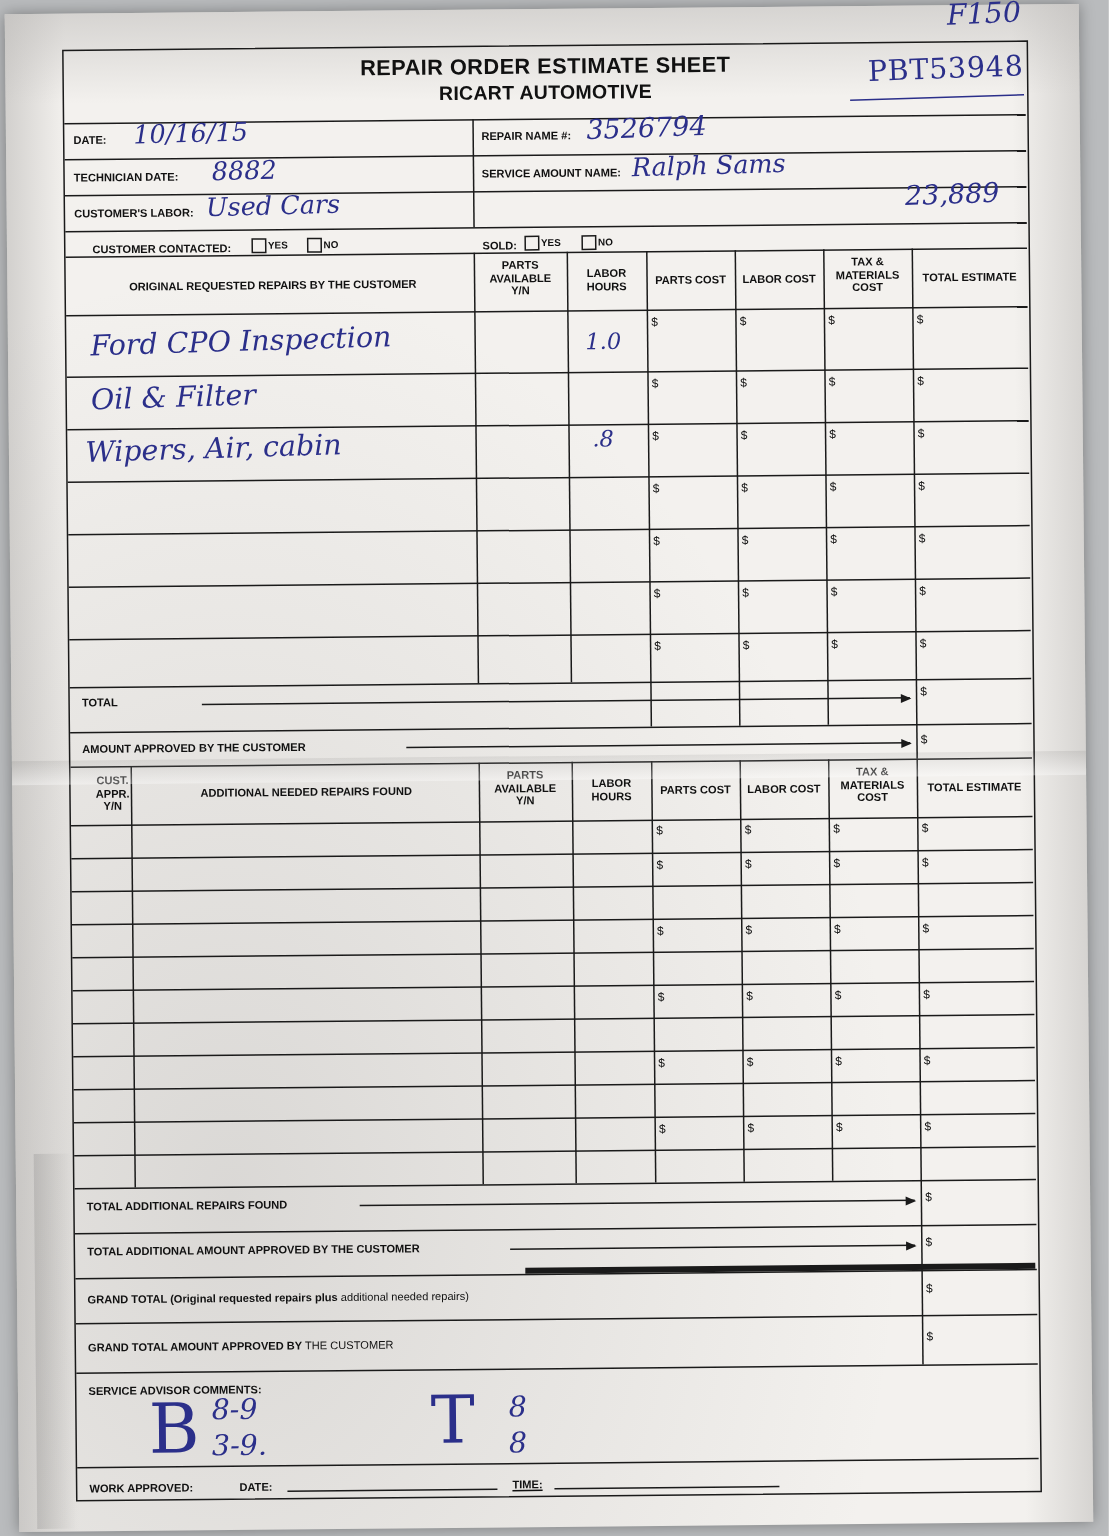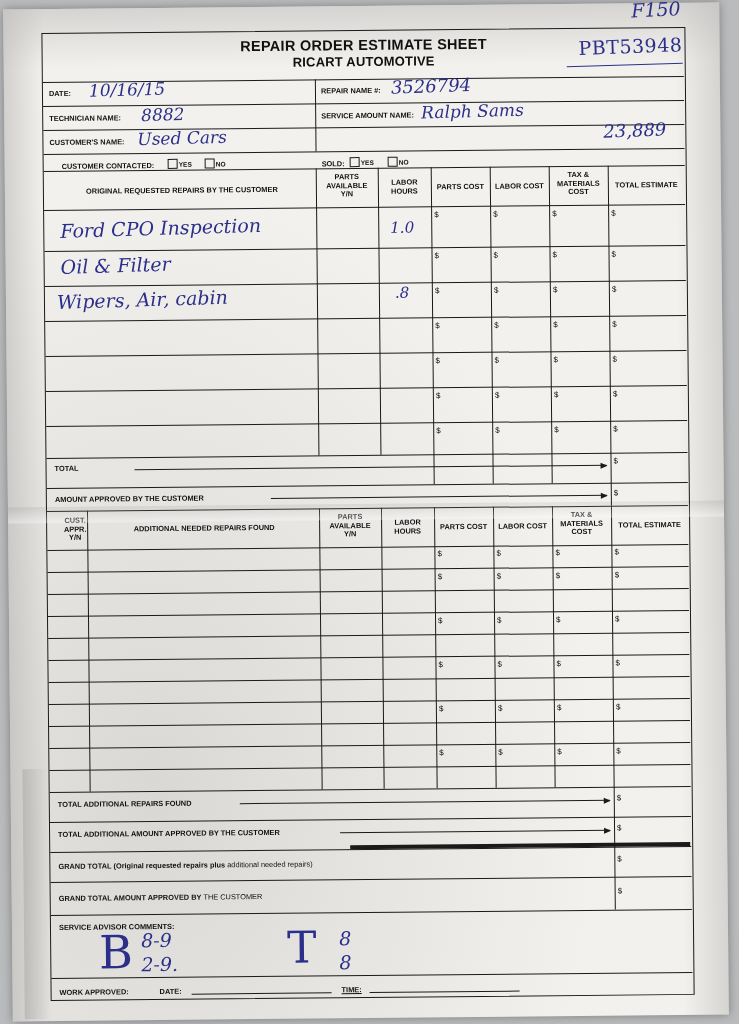--- a/index.html
+++ b/index.html
@@ -154,22 +154,22 @@
 
     <div class="hl" style="left:524px; top:36px; width:116px; border-top:1.4px solid #2b2f8a; transform:rotate(-1.2deg);"></div>
 
     <div class="hl" style="left:0; top:48px; width:641px;"></div>
     <div class="hl" style="left:0; top:72px; width:641px;"></div>
     <div class="hl" style="left:0; top:96px; width:641px;"></div>
     <div class="hl" style="left:0; top:120px; width:641px;"></div>
     <div class="vl" style="left:272px; top:48px; height:72px;"></div>
 
     <div class="lbl" style="left:6px; top:55px;">DATE:</div>
-    <div class="lbl" style="left:6px; top:80px;">TECHNICIAN NAME:</div>
-    <div class="lbl" style="left:6px; top:104px;">CUSTOMER'S NAME:</div>
+    <div class="lbl" style="left:6px; top:80px;">TECHNICIAN DATE:</div>
+    <div class="lbl" style="left:6px; top:104px;">CUSTOMER'S LABOR:</div>
     <div class="lbl" style="left:6px; top:128px;padding-left:12px;">CUSTOMER CONTACTED:</div>
 
     <div class="lbl" style="left:278px; top:55px;">REPAIR NAME #:</div>
     <div class="lbl" style="left:278px; top:80px;">SERVICE AMOUNT NAME:</div>
     <div class="lbl" style="left:278px; top:128px;">SOLD:</div>
 
     <div class="chkbox" style="left:124px; top:126px;"></div>
     <div class="lbl sm" style="left:135px; top:128px;">YES</div>
     <div class="chkbox" style="left:161px; top:126px;"></div>
     <div class="lbl sm" style="left:172px; top:128px;">NO</div>
@@ -372,21 +372,21 @@
     <div class="lbl" style="left:8px; top:860px;">
       <span>GRAND TOTAL AMOUNT APPROVED BY </span><span style="font-weight:normal;">THE CUSTOMER</span>
     </div>
     <div class="dollar" style="left:567px; top:858px;">$</div>
 
     <div class="lbl" style="left:8px; top:889px;">SERVICE ADVISOR COMMENTS:</div>
     <div class="hl" style="left:0; top:944px; width:641px;"></div>
 
     <div class="hw" style="left:48px; top:892px; font-size:46px; font-style:normal;">B</div>
     <div class="hw" style="left:90px; top:896px; font-size:19px;">8-9</div>
-    <div class="hw" style="left:90px; top:920px; font-size:19px;">2-9.</div>
+    <div class="hw" style="left:90px; top:920px; font-size:19px;">3-9.</div>
     <div class="hw" style="left:236px; top:890px; font-size:44px; font-style:normal;">T</div>
     <div class="hw" style="left:288px; top:896px; font-size:19px;">8</div>
     <div class="hw" style="left:288px; top:920px; font-size:19px;">8</div>
 
     <div class="lbl" style="left:8px; top:954px;">WORK APPROVED:</div>
     <div class="lbl" style="left:108px; top:954px;">DATE:</div>
     <div class="lbl" style="left:290px; top:954px;text-decoration:underline;">TIME:</div>
     <div class="hl" style="left:140px; top:961px; width:140px;"></div>
     <div class="hl" style="left:318px; top:961px; width:150px;"></div>
 

